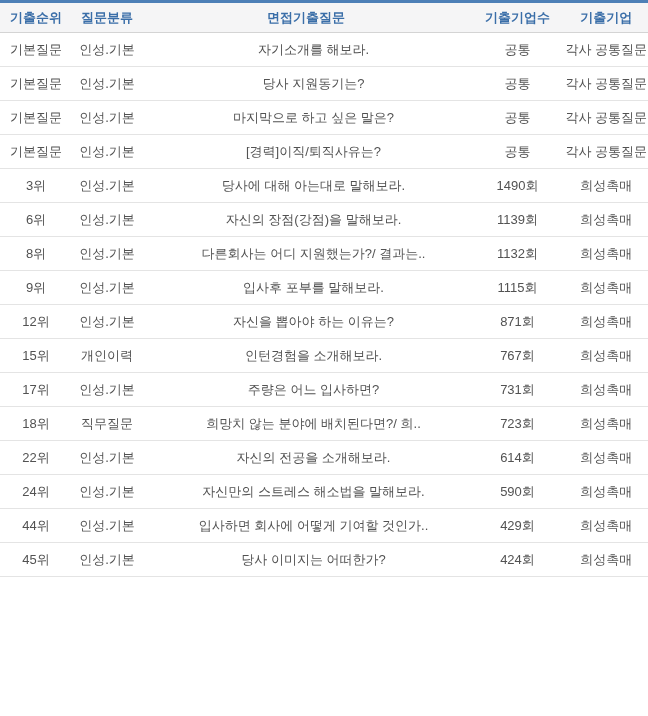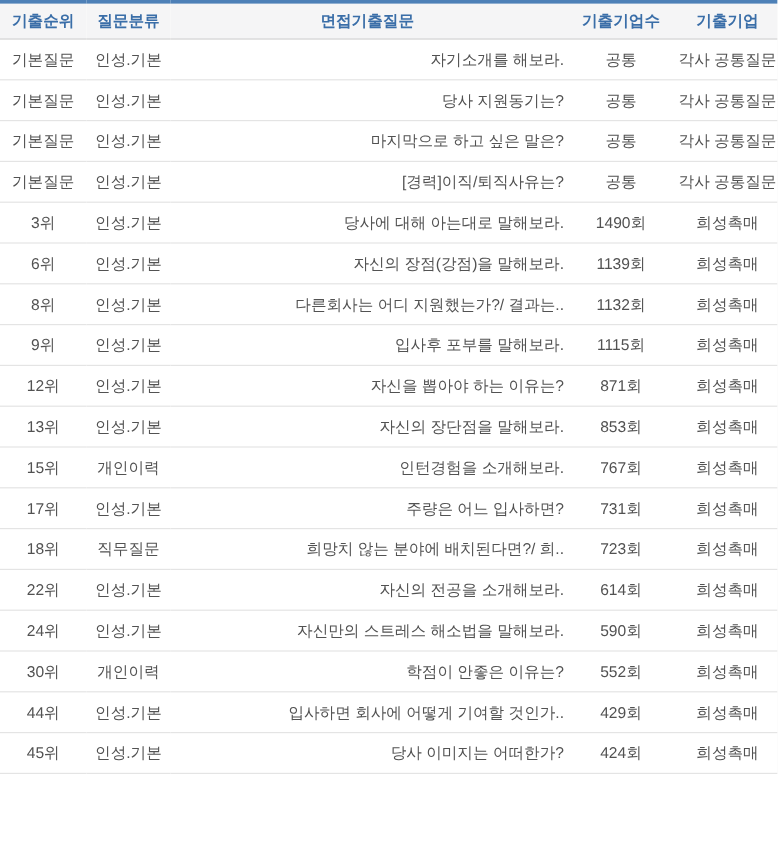--- a/index.html
+++ b/index.html
@@ -47,21 +47,21 @@
     color: var(--body-text);
     height: 34px;
     padding: 0;
     text-align: center;
     border-bottom: 1px solid var(--row-border);
     background: #ffffff;
     white-space: nowrap;
     overflow: hidden;
   }
   table.qtable td.question-cell {
-    text-align: right;
+    text-align: center;
     padding-left: 15px;
   }
   tr[data-name="table-row"] { cursor: pointer; }
 </style>
 </head>
 <body>
 
 <div class="page" data-name="interview-questions-page">
   <table class="qtable" data-name="interview-questions-table">
     <colgroup>
@@ -138,27 +138,20 @@
           <td class="company-cell" data-name="company-cell">희성촉매</td>
         </tr>
         <tr data-name="table-row">
           <td class="rank-cell" data-name="rank-cell">12위</td>
           <td class="category-cell" data-name="category-cell">인성.기본</td>
           <td class="question-cell" data-name="question-cell">자신을 뽑아야 하는 이유는?</td>
           <td class="company-count-cell" data-name="company-count-cell">871회</td>
           <td class="company-cell" data-name="company-cell">희성촉매</td>
         </tr>
         <tr data-name="table-row">
-          <td class="rank-cell" data-name="rank-cell">13위</td>
-          <td class="category-cell" data-name="category-cell">인성.기본</td>
-          <td class="question-cell" data-name="question-cell">자신의 장단점을 말해보라.</td>
-          <td class="company-count-cell" data-name="company-count-cell">853회</td>
-          <td class="company-cell" data-name="company-cell">희성촉매</td>
-        </tr>
-        <tr data-name="table-row">
           <td class="rank-cell" data-name="rank-cell">15위</td>
           <td class="category-cell" data-name="category-cell">개인이력</td>
           <td class="question-cell" data-name="question-cell">인턴경험을 소개해보라.</td>
           <td class="company-count-cell" data-name="company-count-cell">767회</td>
           <td class="company-cell" data-name="company-cell">희성촉매</td>
         </tr>
         <tr data-name="table-row">
           <td class="rank-cell" data-name="rank-cell">17위</td>
           <td class="category-cell" data-name="category-cell">인성.기본</td>
           <td class="question-cell" data-name="question-cell">주량은 어느 입사하면?</td>
@@ -177,27 +170,20 @@
           <td class="category-cell" data-name="category-cell">인성.기본</td>
           <td class="question-cell" data-name="question-cell">자신의 전공을 소개해보라.</td>
           <td class="company-count-cell" data-name="company-count-cell">614회</td>
           <td class="company-cell" data-name="company-cell">희성촉매</td>
         </tr>
         <tr data-name="table-row">
           <td class="rank-cell" data-name="rank-cell">24위</td>
           <td class="category-cell" data-name="category-cell">인성.기본</td>
           <td class="question-cell" data-name="question-cell">자신만의 스트레스 해소법을 말해보라.</td>
           <td class="company-count-cell" data-name="company-count-cell">590회</td>
-          <td class="company-cell" data-name="company-cell">희성촉매</td>
-        </tr>
-        <tr data-name="table-row">
-          <td class="rank-cell" data-name="rank-cell">30위</td>
-          <td class="category-cell" data-name="category-cell">개인이력</td>
-          <td class="question-cell" data-name="question-cell">학점이 안좋은 이유는?</td>
-          <td class="company-count-cell" data-name="company-count-cell">552회</td>
           <td class="company-cell" data-name="company-cell">희성촉매</td>
         </tr>
         <tr data-name="table-row">
           <td class="rank-cell" data-name="rank-cell">44위</td>
           <td class="category-cell" data-name="category-cell">인성.기본</td>
           <td class="question-cell" data-name="question-cell">입사하면 회사에 어떻게 기여할 것인가..</td>
           <td class="company-count-cell" data-name="company-count-cell">429회</td>
           <td class="company-cell" data-name="company-cell">희성촉매</td>
         </tr>
         <tr data-name="table-row">

